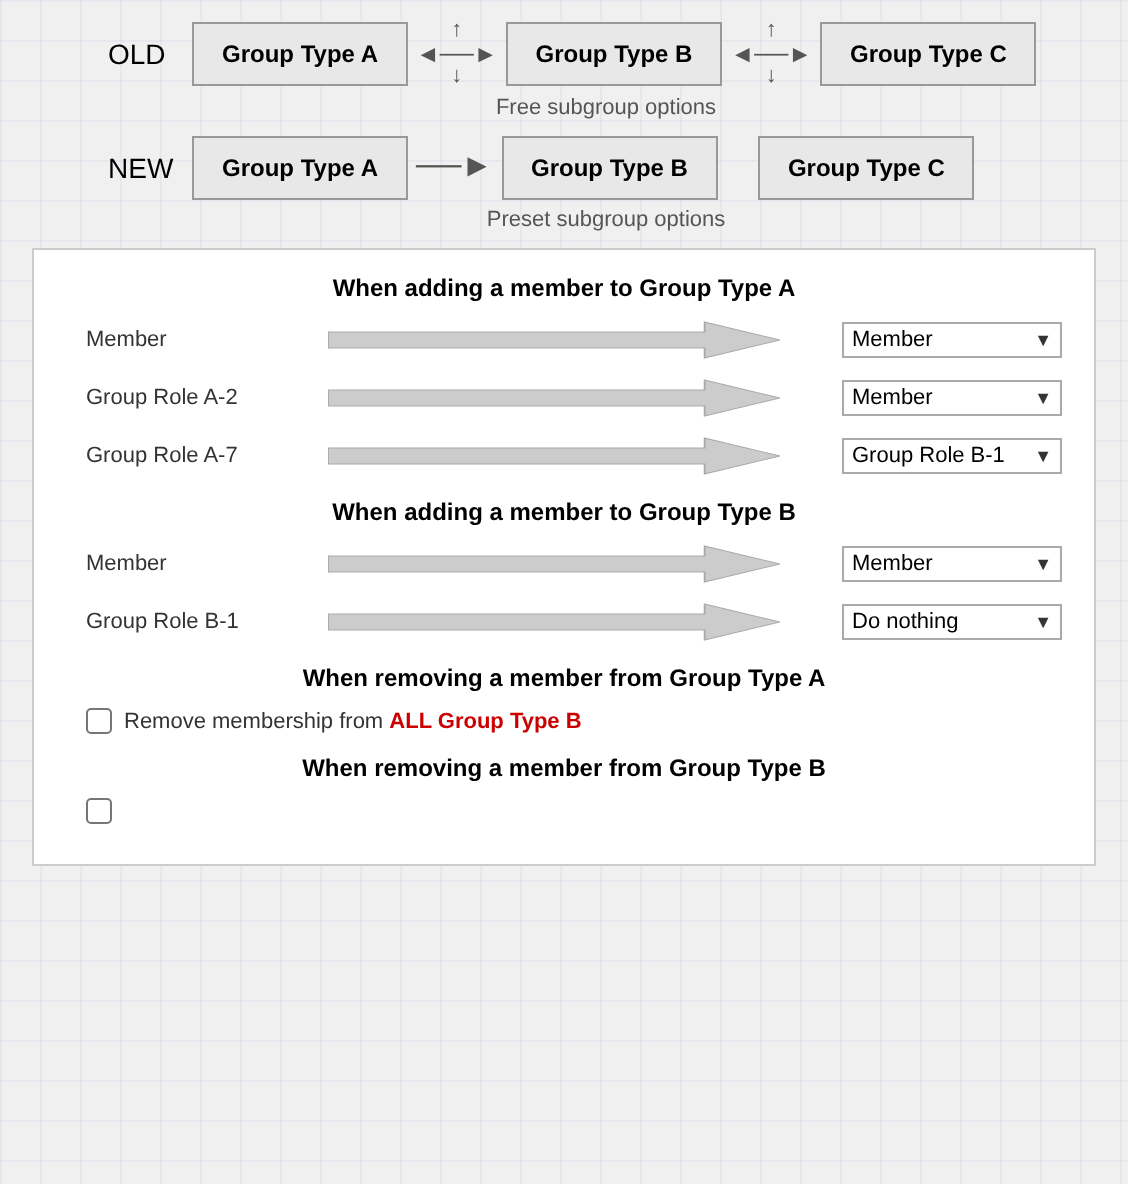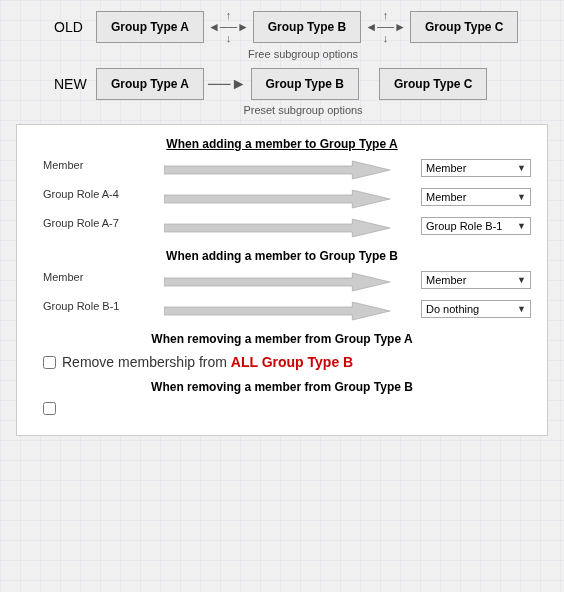--- a/index.html
+++ b/index.html
@@ -79,25 +79,24 @@
       padding: 10px 16px 14px;
     }
     .panel-section-title {
       text-align: center;
       font-weight: bold;
       font-size: 12px;
       margin: 10px 0 8px;
     }
     .panel-section-title:first-child {
       margin-top: 2px;
-      text-decoration: underline;
     }
     .mapping-row {
       display: flex;
-      align-items: flex-start;
+      align-items: center;
       margin-bottom: 7px;
       padding-left: 10px;
       gap: 25px;
     }
     .mapping-label {
       width: 90px;
       font-size: 11px;
       color: #333;
       flex-shrink: 0;
     }
@@ -145,21 +144,21 @@
       font-size: 11px;
     }
     .checkbox-row input[type=checkbox] {
       margin-right: 6px;
       width: 13px;
       height: 13px;
       border: 1px solid #999;
       flex-shrink: 0;
     }
     .checkbox-label {
-      font-size: 14px;
+      font-size: 11px;
       color: #333;
     }
     .highlight-text {
       font-weight: bold;
       color: #c00;
     }
 
     
     .arrow-shaft {
       fill: #ccc;
@@ -229,21 +228,21 @@
         <select class="mapping-select">
           <option>Member</option>
           <option>Group Role A-1</option>
           <option>Group Role A-2</option>
           <option>Do nothing</option>
         </select>
       </div>
     </div>
 
     <div class="mapping-row">
-      <div class="mapping-label">Group Role A-4</div>
+      <div class="mapping-label">Group Role A-2</div>
       <div class="big-arrow">
         <svg viewBox="0 0 120 22" preserveAspectRatio="none">
           <polygon class="arrow-shaft" points="0,7 100,7 100,2 120,11 100,20 100,15 0,15"></polygon>
         </svg>
       </div>
       <div class="select-wrapper">
         <select class="mapping-select">
           <option>Member</option>
           <option>Group Role A-1</option>
           <option>Group Role A-2</option>

